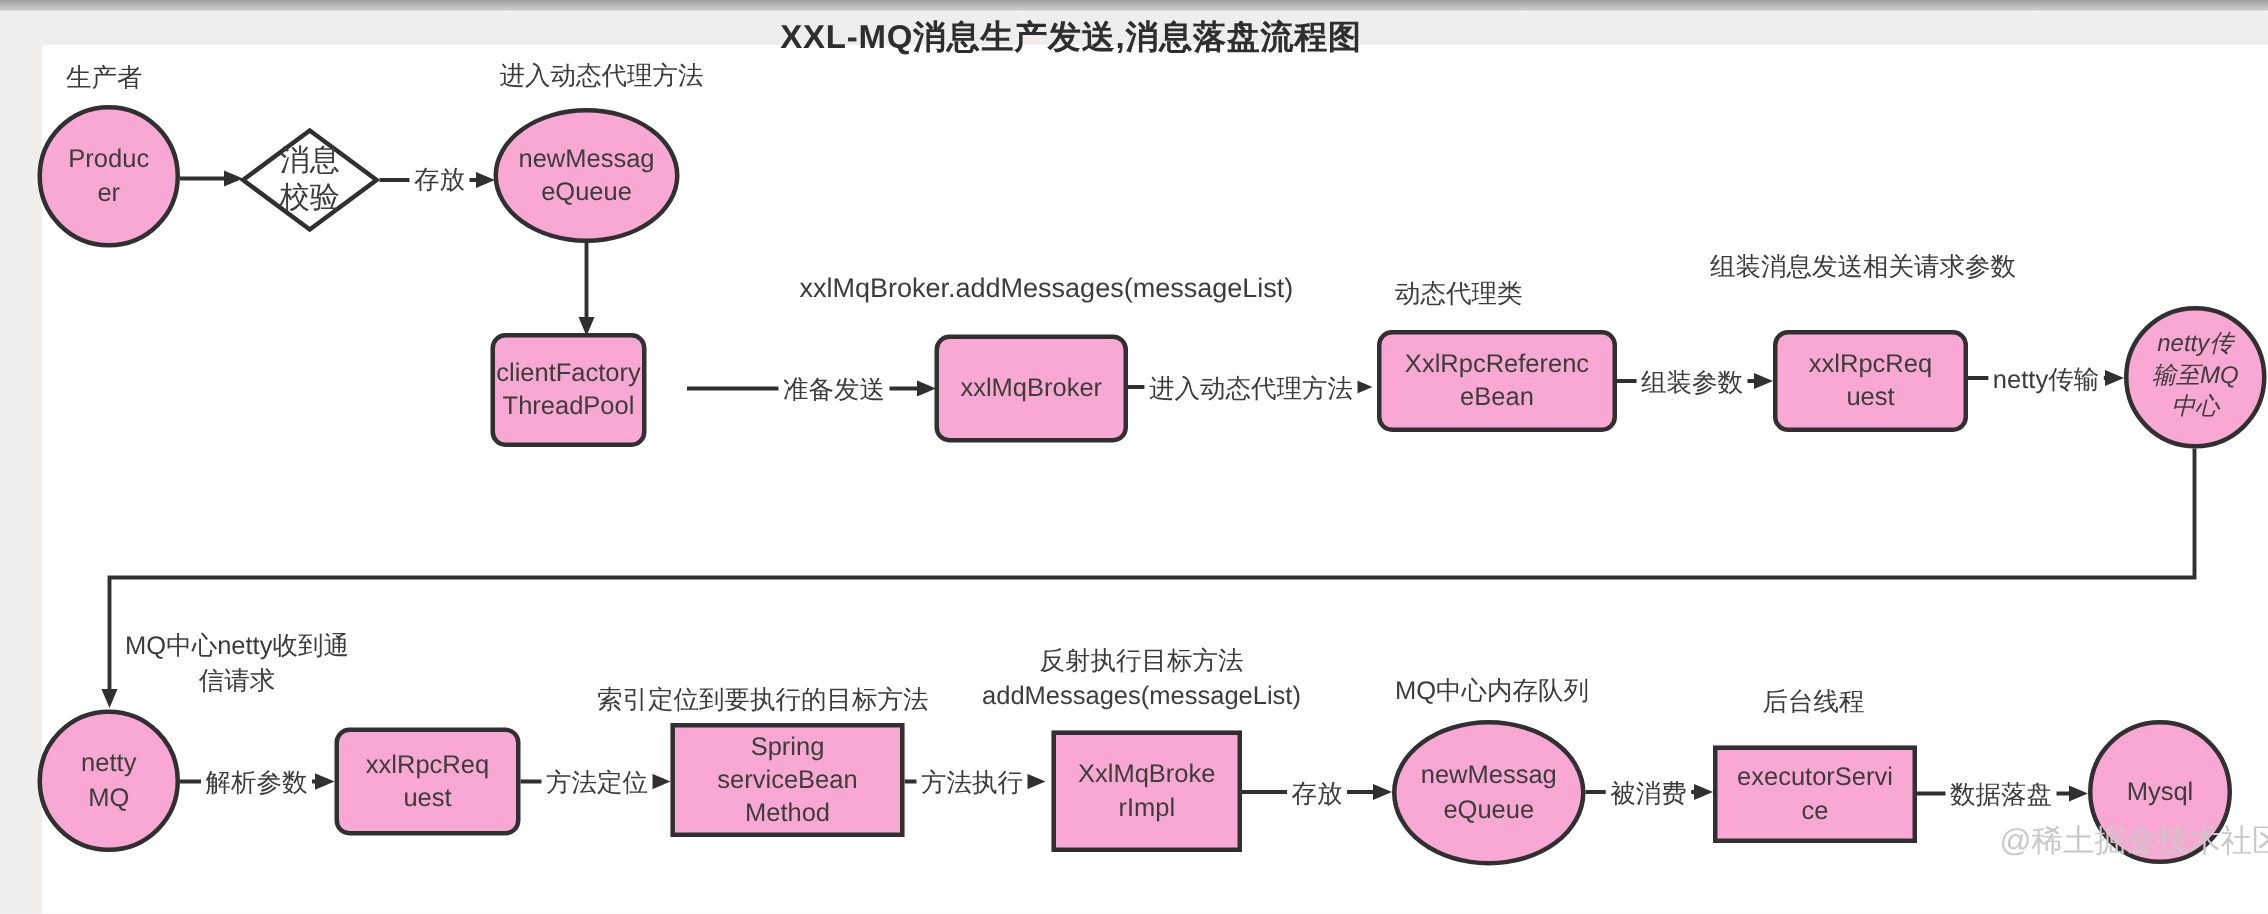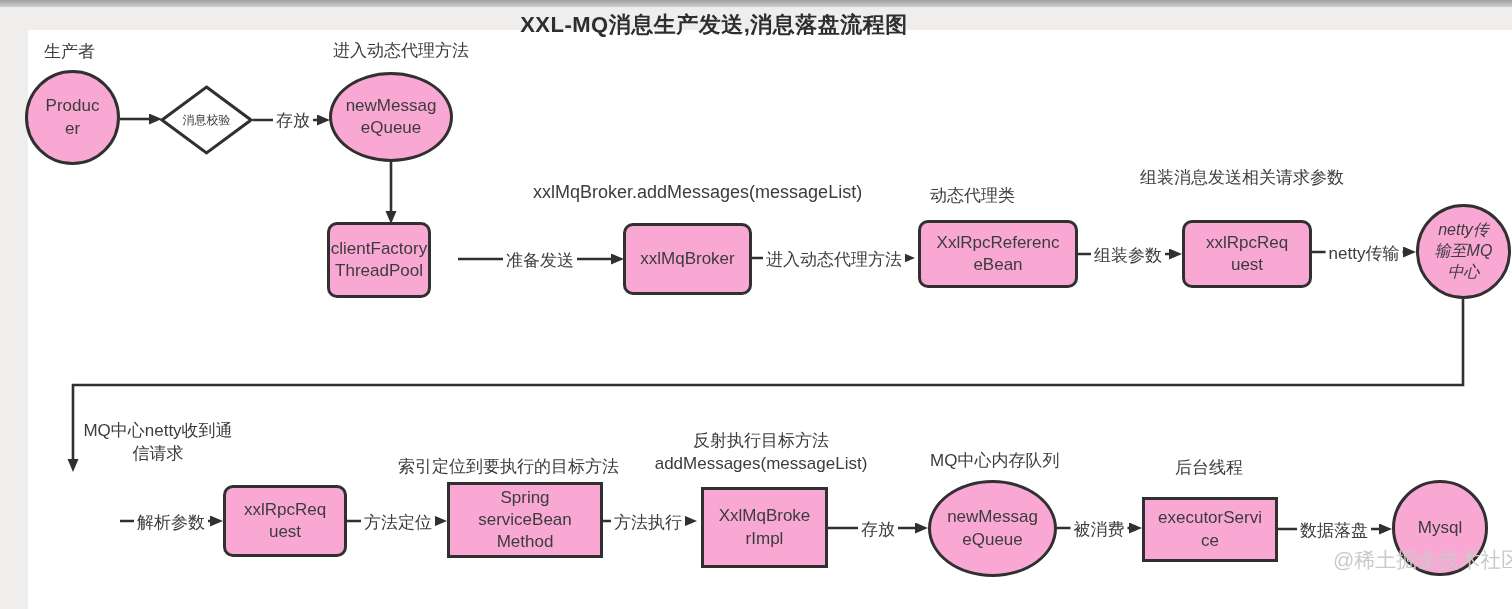--- a/index.html
+++ b/index.html
@@ -12,21 +12,21 @@
          margin:0;font-size:22px;font-weight:bold;color:#2e2e2e;white-space:nowrap;letter-spacing:.5px;}
   .connectors{position:absolute;left:0;top:0;pointer-events:none;}
   .node{position:absolute;box-sizing:border-box;background:#f9a8d4;border:3px solid #303030;
         color:#3c3c3c;display:flex;align-items:center;justify-content:center;text-align:center;
         font-size:17px;line-height:1.3;}
   .rounded{border-radius:10px;}
   .circle{border-radius:50%;}
   .ba{word-break:break-all;}
   .diamond-wrap{position:absolute;display:flex;align-items:center;justify-content:center;text-align:center;}
   .diamond-wrap svg{position:absolute;left:0;top:0;}
-  .diamond-label{position:relative;font-size:12px;color:#3c3c3c;line-height:1.25;width:54px;}
+  .diamond-label{position:relative;font-size:20px;color:#3c3c3c;line-height:1.25;width:54px;}
   .ann{position:absolute;color:#3c3c3c;font-size:17px;white-space:nowrap;}
   .ann-block{position:absolute;color:#3c3c3c;font-size:17px;text-align:center;line-height:1.35;}
   .edge-label{position:absolute;transform:translate(-50%,-50%);background:#fff;padding:0 3px;
               font-size:17px;color:#3c3c3c;white-space:nowrap;}
   .watermark{position:absolute;left:1333px;top:546px;font-size:21px;color:#c9c9c9;white-space:nowrap;}
 </style>
 </head>
 <body>
 
 <div class="page">
@@ -87,20 +87,23 @@
   </div>
 
   <div class="node rounded ba" style="left:1182px;top:220px;width:130px;height:68px;padding:0 17px;">
     <span>xxlRpcRequest</span>
   </div>
 
   <div class="node circle ba" style="left:1416px;top:204px;width:95px;height:95px;padding:0 14px;font-size:16px;font-style:italic;">
     <span>netty传输至MQ中心</span>
   </div>
 
+  <div class="node circle" style="left:25px;top:473px;width:95px;height:95px;padding:0 17px;">
+    <span>netty MQ</span>
+  </div>
 
   <div class="node rounded ba" style="left:223px;top:485px;width:124px;height:72px;padding:0 14px;">
     <span>xxlRpcRequest</span>
   </div>
 
   <div class="node" style="left:447px;top:482px;width:156px;height:76px;padding:0 26px;">
     <span>Spring serviceBean Method</span>
   </div>
 
   <div class="node ba" style="left:701px;top:487px;width:127px;height:81px;padding:0 14px;">
@@ -124,21 +127,21 @@
   <div class="ann" style="left:533px;top:182px;font-size:18px;">xxlMqBroker.addMessages(messageList)</div>
   <div class="ann" style="left:930px;top:184px;">动态代理类</div>
   <div class="ann" style="left:1140px;top:166px;">组装消息发送相关请求参数</div>
   <div class="ann-block" style="left:78px;top:420px;width:160px;">MQ中心netty收到通信请求</div>
   <div class="ann" style="left:398px;top:455px;">索引定位到要执行的目标方法</div>
   <div class="ann-block" style="left:652px;top:430px;width:218px;">反射执行目标方法 addMessages(messageList)</div>
   <div class="ann" style="left:930px;top:449px;">MQ中心内存队列</div>
   <div class="ann" style="left:1175px;top:456px;">后台线程</div>
 
   <span class="edge-label" style="left:293px;top:120px;">存放</span>
-  <span class="edge-label" style="left:540px;top:260px;text-align:right;">准备发送</span>
+  <span class="edge-label" style="left:556px;top:260px;text-align:right;">准备发送</span>
   <span class="edge-label" style="left:834px;top:259px;">进入动态代理方法</span>
   <span class="edge-label" style="left:1128px;top:255px;">组装参数</span>
   <span class="edge-label" style="left:1364px;top:253px;">netty传输</span>
   <span class="edge-label" style="left:171px;top:522px;">解析参数</span>
   <span class="edge-label" style="left:398px;top:522px;">方法定位</span>
   <span class="edge-label" style="left:648px;top:522px;">方法执行</span>
   <span class="edge-label" style="left:878px;top:529px;">存放</span>
   <span class="edge-label" style="left:1099px;top:529px;">被消费</span>
   <span class="edge-label" style="left:1334px;top:530px;">数据落盘</span>
 

